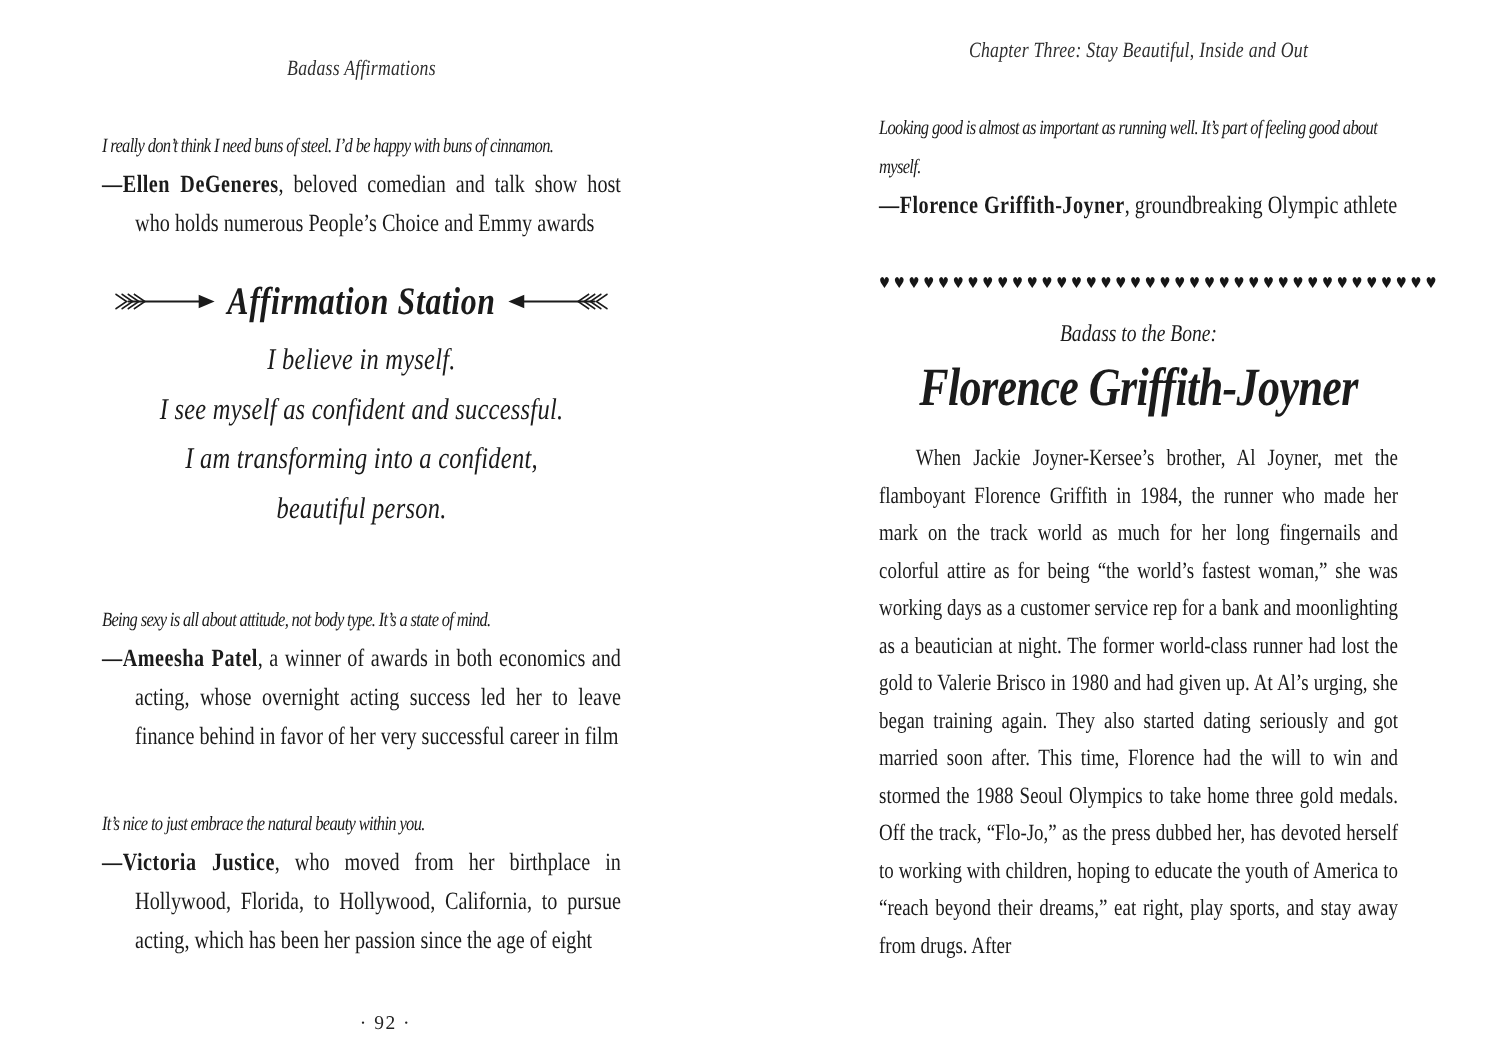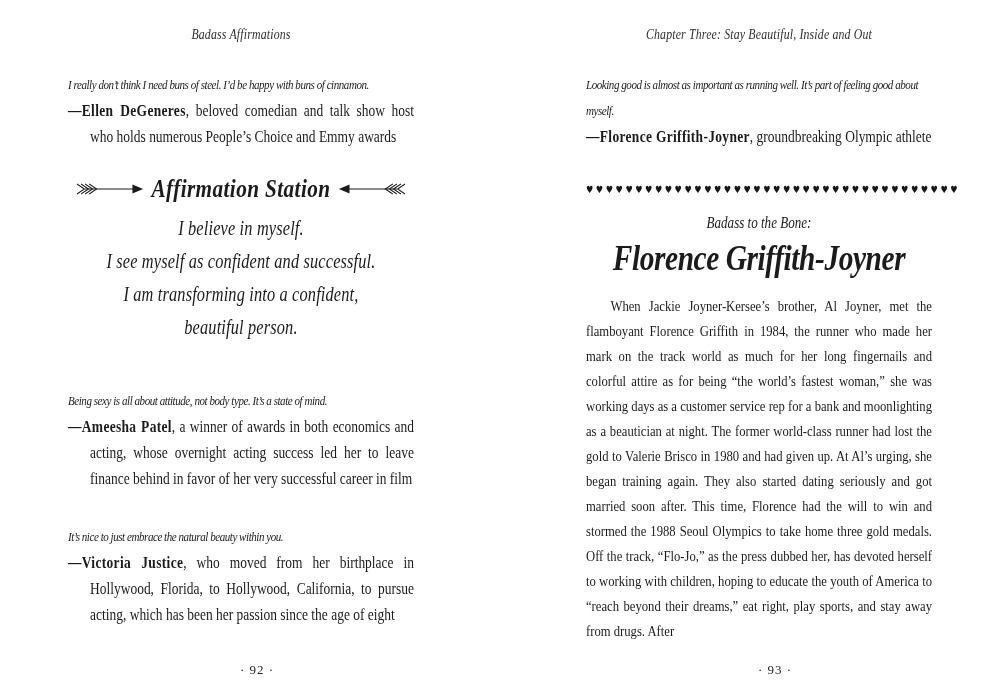--- a/index.html
+++ b/index.html
@@ -8,21 +8,21 @@
     background: #ffffff;
     width: 1000px;
     height: 700px;
     overflow: hidden;
     font-family: "Liberation Serif", serif;
     color: #1b1b1b;
   }
   .spread { position: relative; width: 1000px; height: 700px; background: #ffffff; }
 
   .page { position: absolute; top: 24px; width: 346px; height: 660px; }
-  .page.left  { left: 68px; }
+  .page.left  { left: 68px; margin-top: 12px; }
   .page.right { left: 586px; }
 
   
   .page-inner { width: 424px; transform: scaleX(0.816); transform-origin: 0 0; }
 
   .running-header {
     text-align: center;
     font-style: italic;
     font-size: 14.5px;
     line-height: 20px;
@@ -194,16 +194,15 @@
 
       <div class="hearts-divider">♥♥♥♥♥♥♥♥♥♥♥♥♥♥♥♥♥♥♥♥♥♥♥♥♥♥♥♥♥♥♥♥♥♥♥♥♥♥</div>
 
       <div class="kicker">Badass to the Bone:</div>
 
       <div class="feature-title">Florence Griffith-Joyner</div>
 
       <p class="body-para">When Jackie Joyner-Kersee’s brother, Al Joyner, met the flamboyant Florence Griffith in 1984, the runner who made her mark on the track world as much for her long fingernails and colorful attire as for being “the world’s fastest woman,” she was working days as a customer service rep for a bank and moonlighting as a beautician at night. The former world-class runner had lost the gold to Valerie Brisco in 1980 and had given up. At Al’s urging, she began training again. They also started dating seriously and got married soon after. This time, Florence had the will to win and stormed the 1988 Seoul Olympics to take home three gold medals. Off the track, “Flo-Jo,” as the press dubbed her, has devoted herself to working with children, hoping to educate the youth of America to “reach beyond their dreams,” eat right, play sports, and stay away from drugs. After</p>
 
     </div>
-    <div class="page-number">· 93 ·</div>
   </div>
 
 </div>
 
 </body></html>

